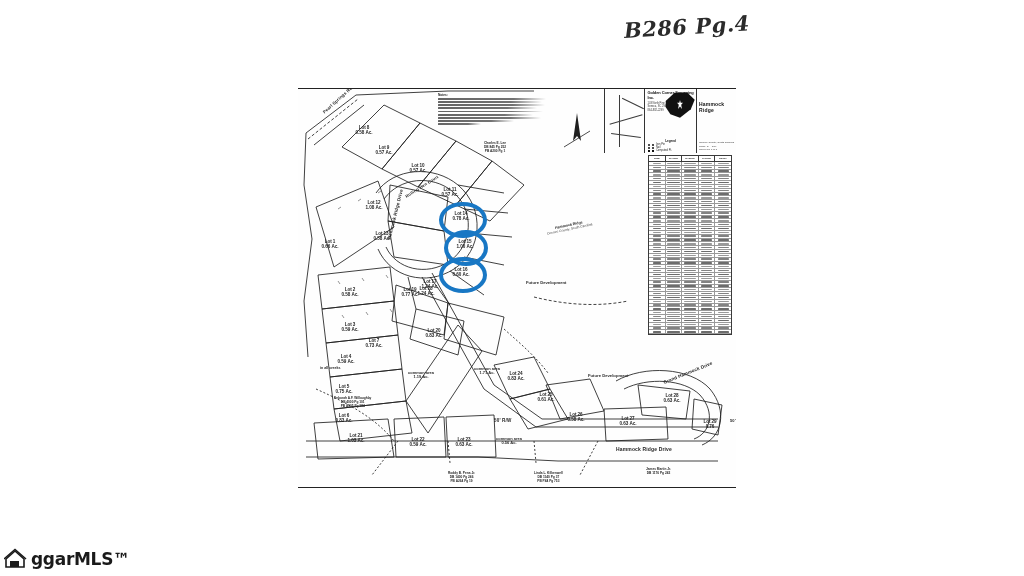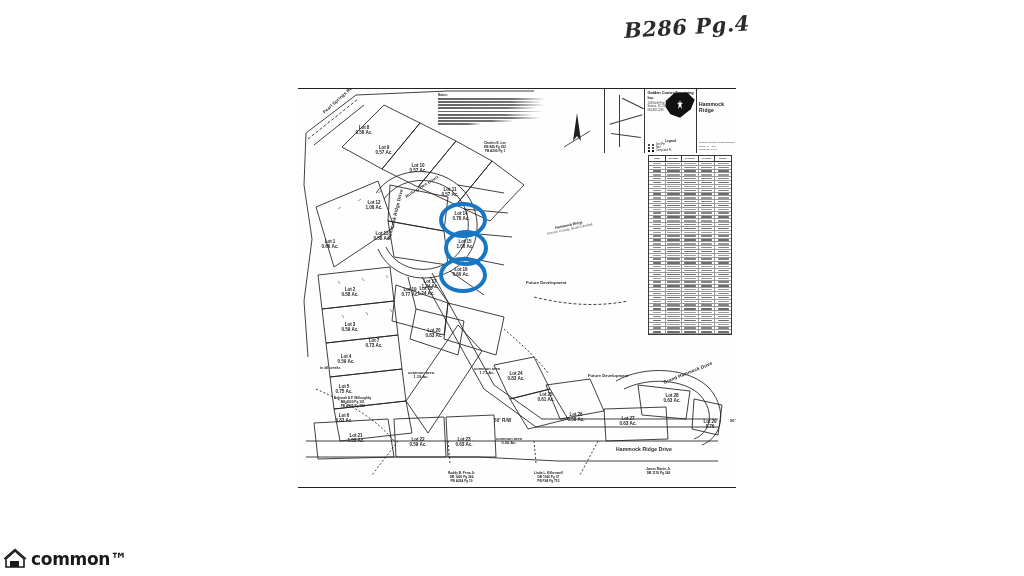--- a/index.html
+++ b/index.html
@@ -1191,16 +1191,16 @@
   </div>
 
   <div class="mls">
     <div class="mls-house">
       <svg viewBox="0 0 26 22" width="26" height="22">
         <path d="M2 11 L11 3 L20 11 L20 19 L2 19 Z" fill="none" stroke="#1a1a1a" stroke-width="1.6"></path>
         <path d="M6 13 L15 13 L15 19 L6 19 Z" fill="#1a1a1a"></path>
         <path d="M0 11 L11 1.5 L22 11" fill="none" stroke="#1a1a1a" stroke-width="1.6"></path>
       </svg>
     </div>
-    <div class="mls-text">common™</div>
+    <div class="mls-text">ggarMLS™</div>
   </div>
 
 </div>
 
 </body></html>

